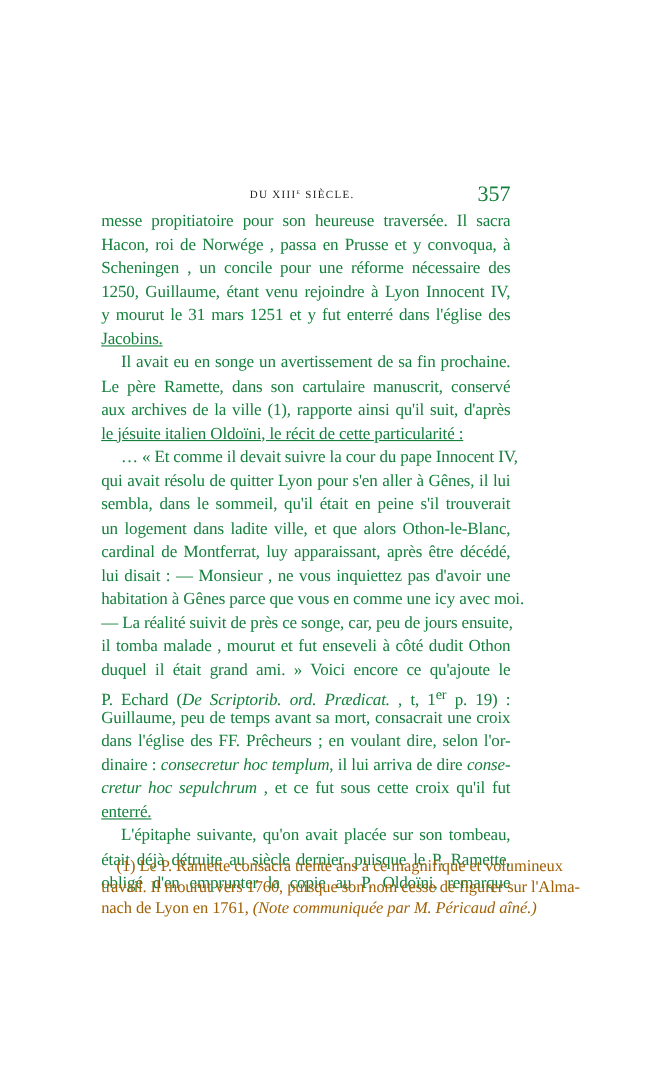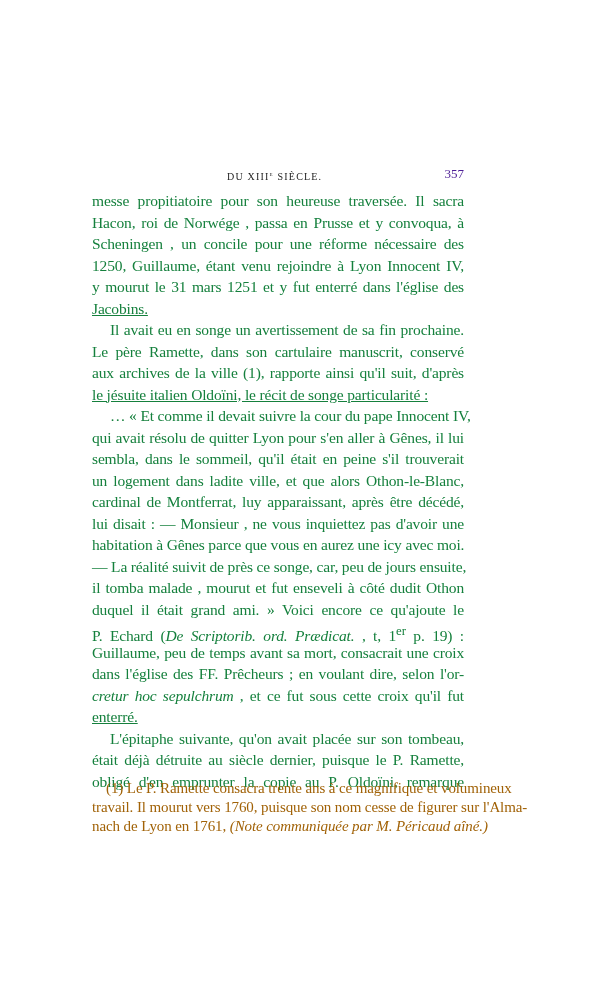--- a/index.html
+++ b/index.html
@@ -34,22 +34,22 @@
       font-size: 10px;
       letter-spacing: 1.2px;
       font-variant: small-caps;
       color: #222;
     }
     .running-title sup { font-size: 7px; }
     .page-number {
       position: absolute;
       right: 0;
       top: 0;
-      font-size: 13px;
-      color: #4c1d95;
+      font-size: 20px;
+      color: #15803d;
     }
     .body-text {
       position: absolute;
       left: 92px;
       top: 174px;
       width: 372px;
     }
     .line {
       display: block;
       height: 21.5px;
@@ -104,37 +104,38 @@
       <span class="line">Scheningen , un concile pour une réforme nécessaire des</span>
       <span class="line">1250, Guillaume, étant venu rejoindre à Lyon Innocent IV,</span>
       <span class="line">y mourut le 31 mars 1251 et y fut enterré dans l'église des</span>
       <span class="line last">Jacobins.</span>
     </div>
 
     <div>
       <span class="line indent">Il avait eu en songe un avertissement de sa fin prochaine.</span>
       <span class="line">Le père Ramette, dans son cartulaire manuscrit, conservé</span>
       <span class="line">aux archives de la ville (1), rapporte ainsi qu'il suit, d'après</span>
-      <span class="line last">le jésuite italien Oldoïni, le récit de songe particularité :</span>
+      <span class="line last">le jésuite italien Oldoïni, le récit de cette particularité :</span>
     </div>
 
     <div>
       <span class="line indent">… « Et comme il devait suivre la cour du pape Innocent IV,</span>
       <span class="line">qui avait résolu de quitter Lyon pour s'en aller à Gênes, il lui</span>
       <span class="line">sembla, dans le sommeil, qu'il était en peine s'il trouverait</span>
       <span class="line">un logement dans ladite ville, et que alors Othon-le-Blanc,</span>
       <span class="line">cardinal de Montferrat, luy apparaissant, après être décédé,</span>
       <span class="line">lui disait : — Monsieur , ne vous inquiettez pas d'avoir une</span>
-      <span class="line">habitation à Gênes parce que vous en aurez une icy avec moi.</span>
+      <span class="line">habitation à Gênes parce que vous en comme une icy avec moi.</span>
       <span class="line">— La réalité suivit de près ce songe, car, peu de jours ensuite,</span>
       <span class="line">il tomba malade , mourut et fut enseveli à côté dudit Othon</span>
       <span class="line">duquel il était grand ami. » Voici encore ce qu'ajoute le</span>
       <span class="line"><span>P. Echard (</span><i>De Scriptorib. ord. Prædicat.</i><span> , t, 1</span><sup>er</sup><span> p. 19) :</span></span>
       <span class="line">Guillaume, peu de temps avant sa mort, consacrait une croix</span>
       <span class="line">dans l'église des FF. Prêcheurs ; en voulant dire, selon l'or-</span>
+      <span class="line"><span>dinaire : </span><i>consecretur hoc templum</i><span>, il lui arriva de dire </span><i>conse-</i></span>
       <span class="line"><i>cretur hoc sepulchrum</i><span> , et ce fut sous cette croix qu'il fut</span></span>
       <span class="line last">enterré.</span>
     </div>
 
     <div>
       <span class="line indent">L'épitaphe suivante, qu'on avait placée sur son tombeau,</span>
       <span class="line">était déjà détruite au siècle dernier, puisque le P. Ramette,</span>
       <span class="line">obligé d'en emprunter la copie au P. Oldoïni, remarque</span>
     </div>
   </div>

